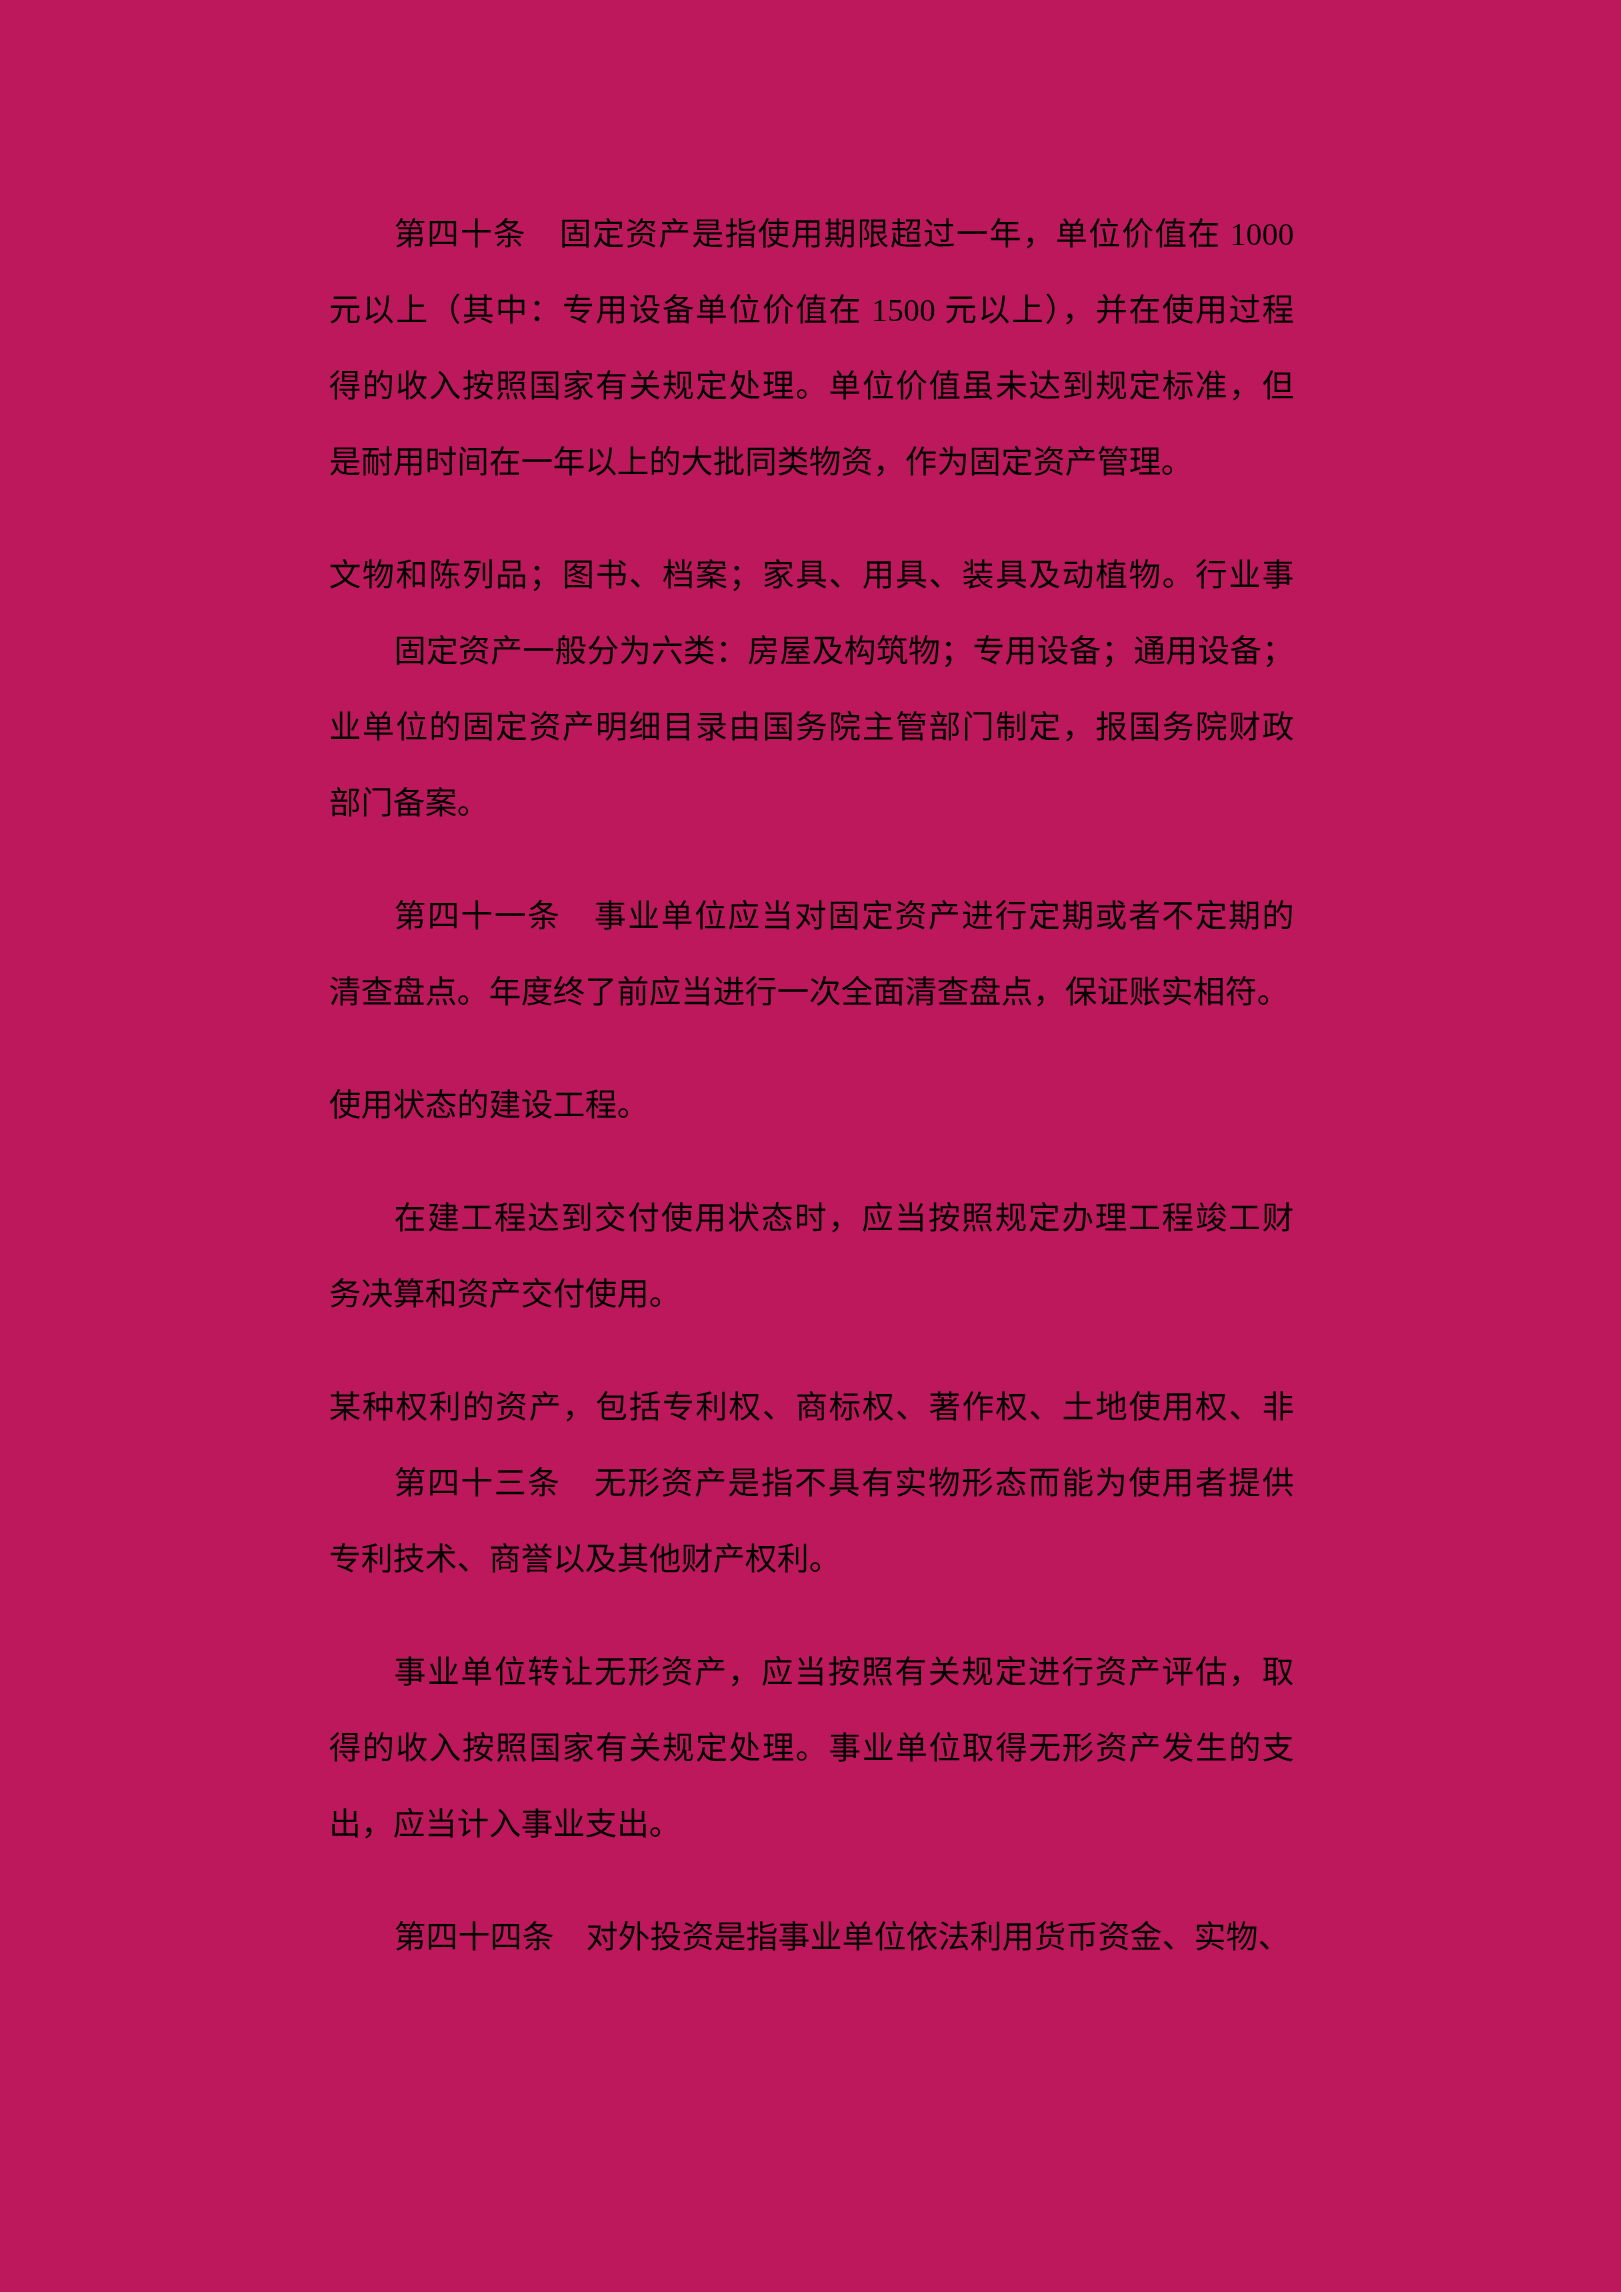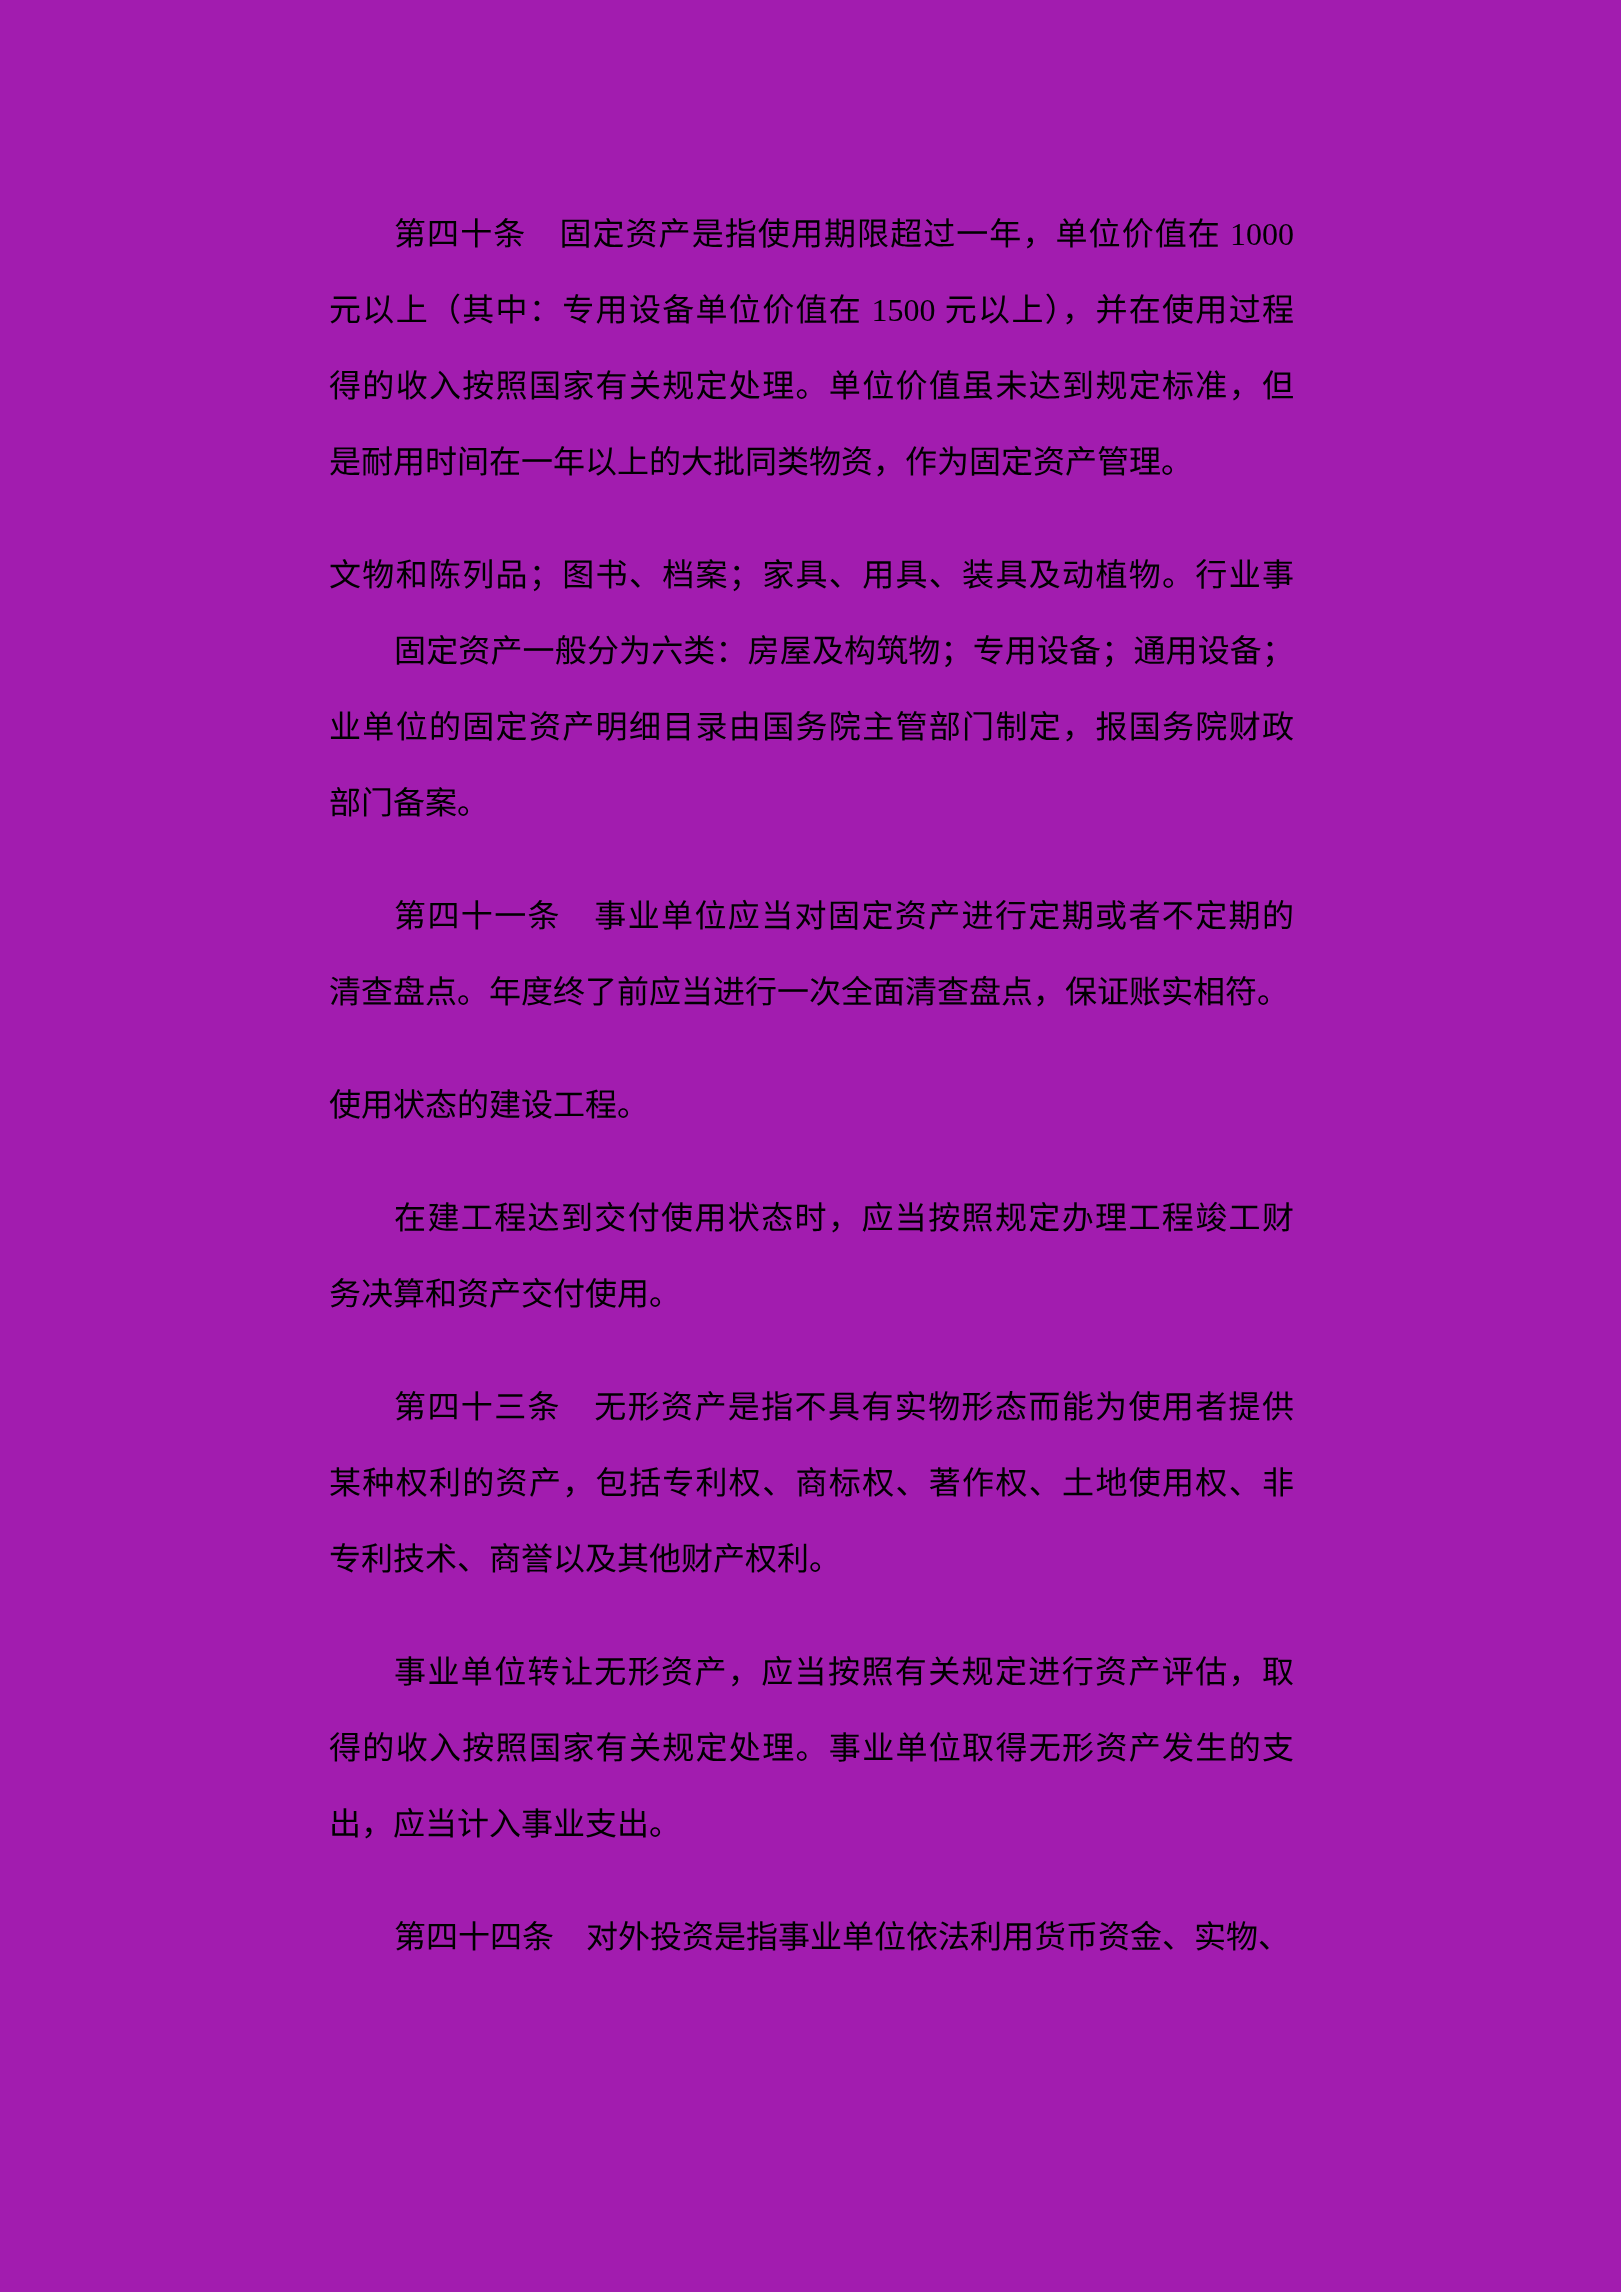--- a/index.html
+++ b/index.html
@@ -4,21 +4,21 @@
 <style>
   html, body {
     margin: 0;
     padding: 0;
     background: #ffffff;
   }
   .page {
     position: relative;
     width: 1621px;
     height: 2293px;
-    background: #a21caf;
+    background: #be185d;
     overflow: hidden;
     font-family: "Liberation Serif", "DejaVu Serif", serif;
   }
   .textblock {
     position: absolute;
     left: 329px;
     top: 196px;
     width: 965px;
     font-size: 32px;
     line-height: 76px;
@@ -70,22 +70,22 @@
     <div class="para">
       <div class="line last">使用状态的建设工程。</div>
     </div>
 
     <div class="para">
       <div class="line first">在建工程达到交付使用状态时，应当按照规定办理工程竣工财</div>
       <div class="line last">务决算和资产交付使用。</div>
     </div>
 
     <div class="para">
+      <div class="line">某种权利的资产，包括专利权、商标权、著作权、土地使用权、非</div>
       <div class="line first">第四十三条　无形资产是指不具有实物形态而能为使用者提供</div>
-      <div class="line">某种权利的资产，包括专利权、商标权、著作权、土地使用权、非</div>
       <div class="line last">专利技术、商誉以及其他财产权利。</div>
     </div>
 
     <div class="para">
       <div class="line first">事业单位转让无形资产，应当按照有关规定进行资产评估，取</div>
       <div class="line">得的收入按照国家有关规定处理。事业单位取得无形资产发生的支</div>
       <div class="line last">出，应当计入事业支出。</div>
     </div>
 
     <div class="para">

